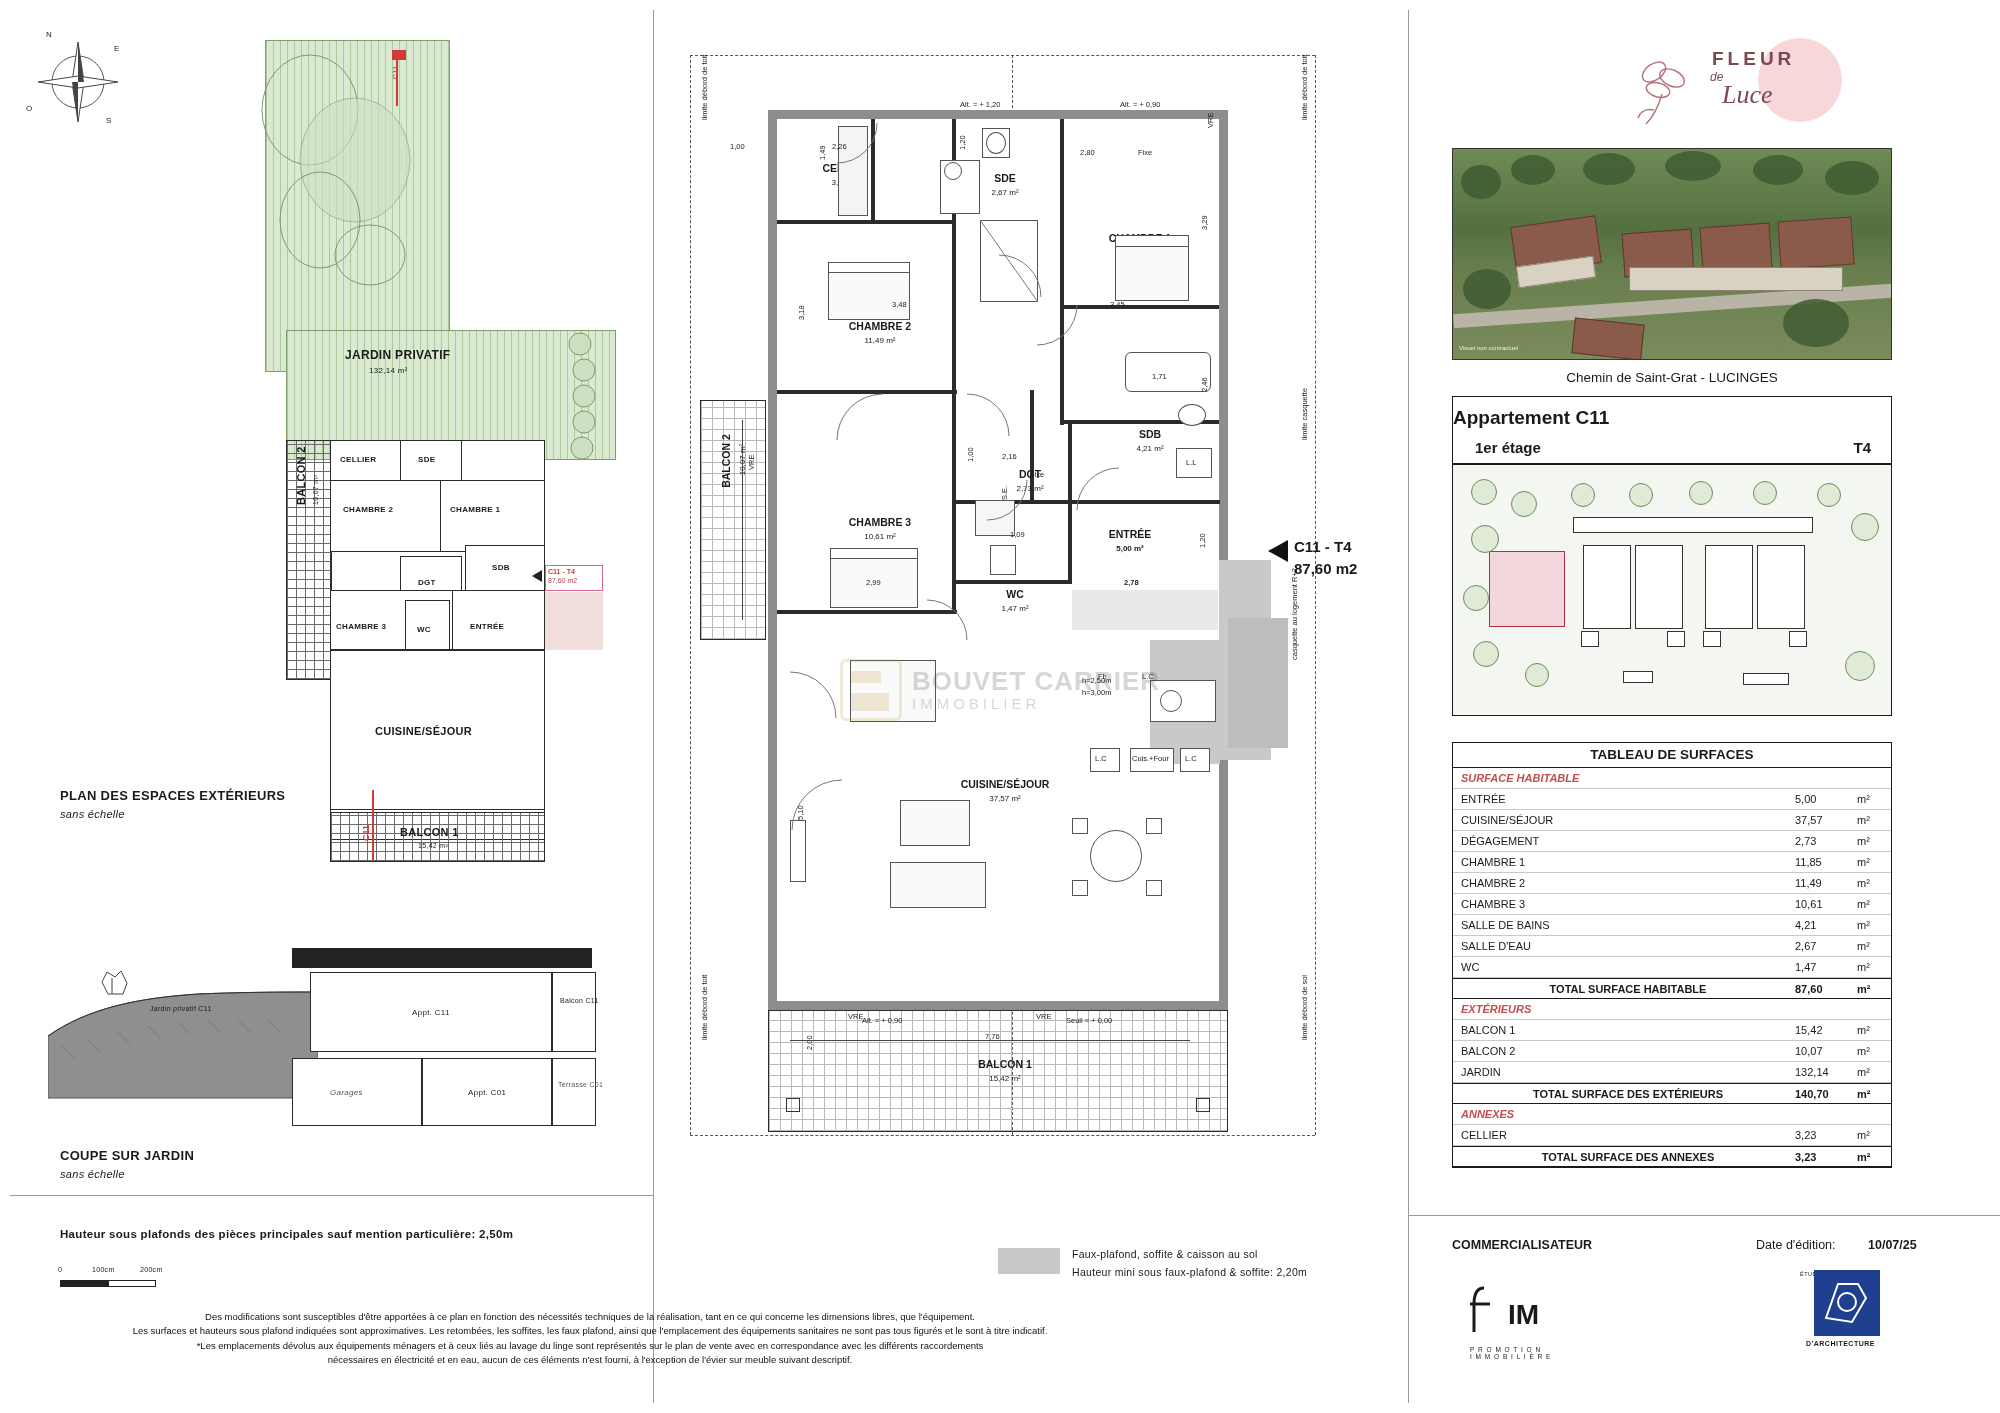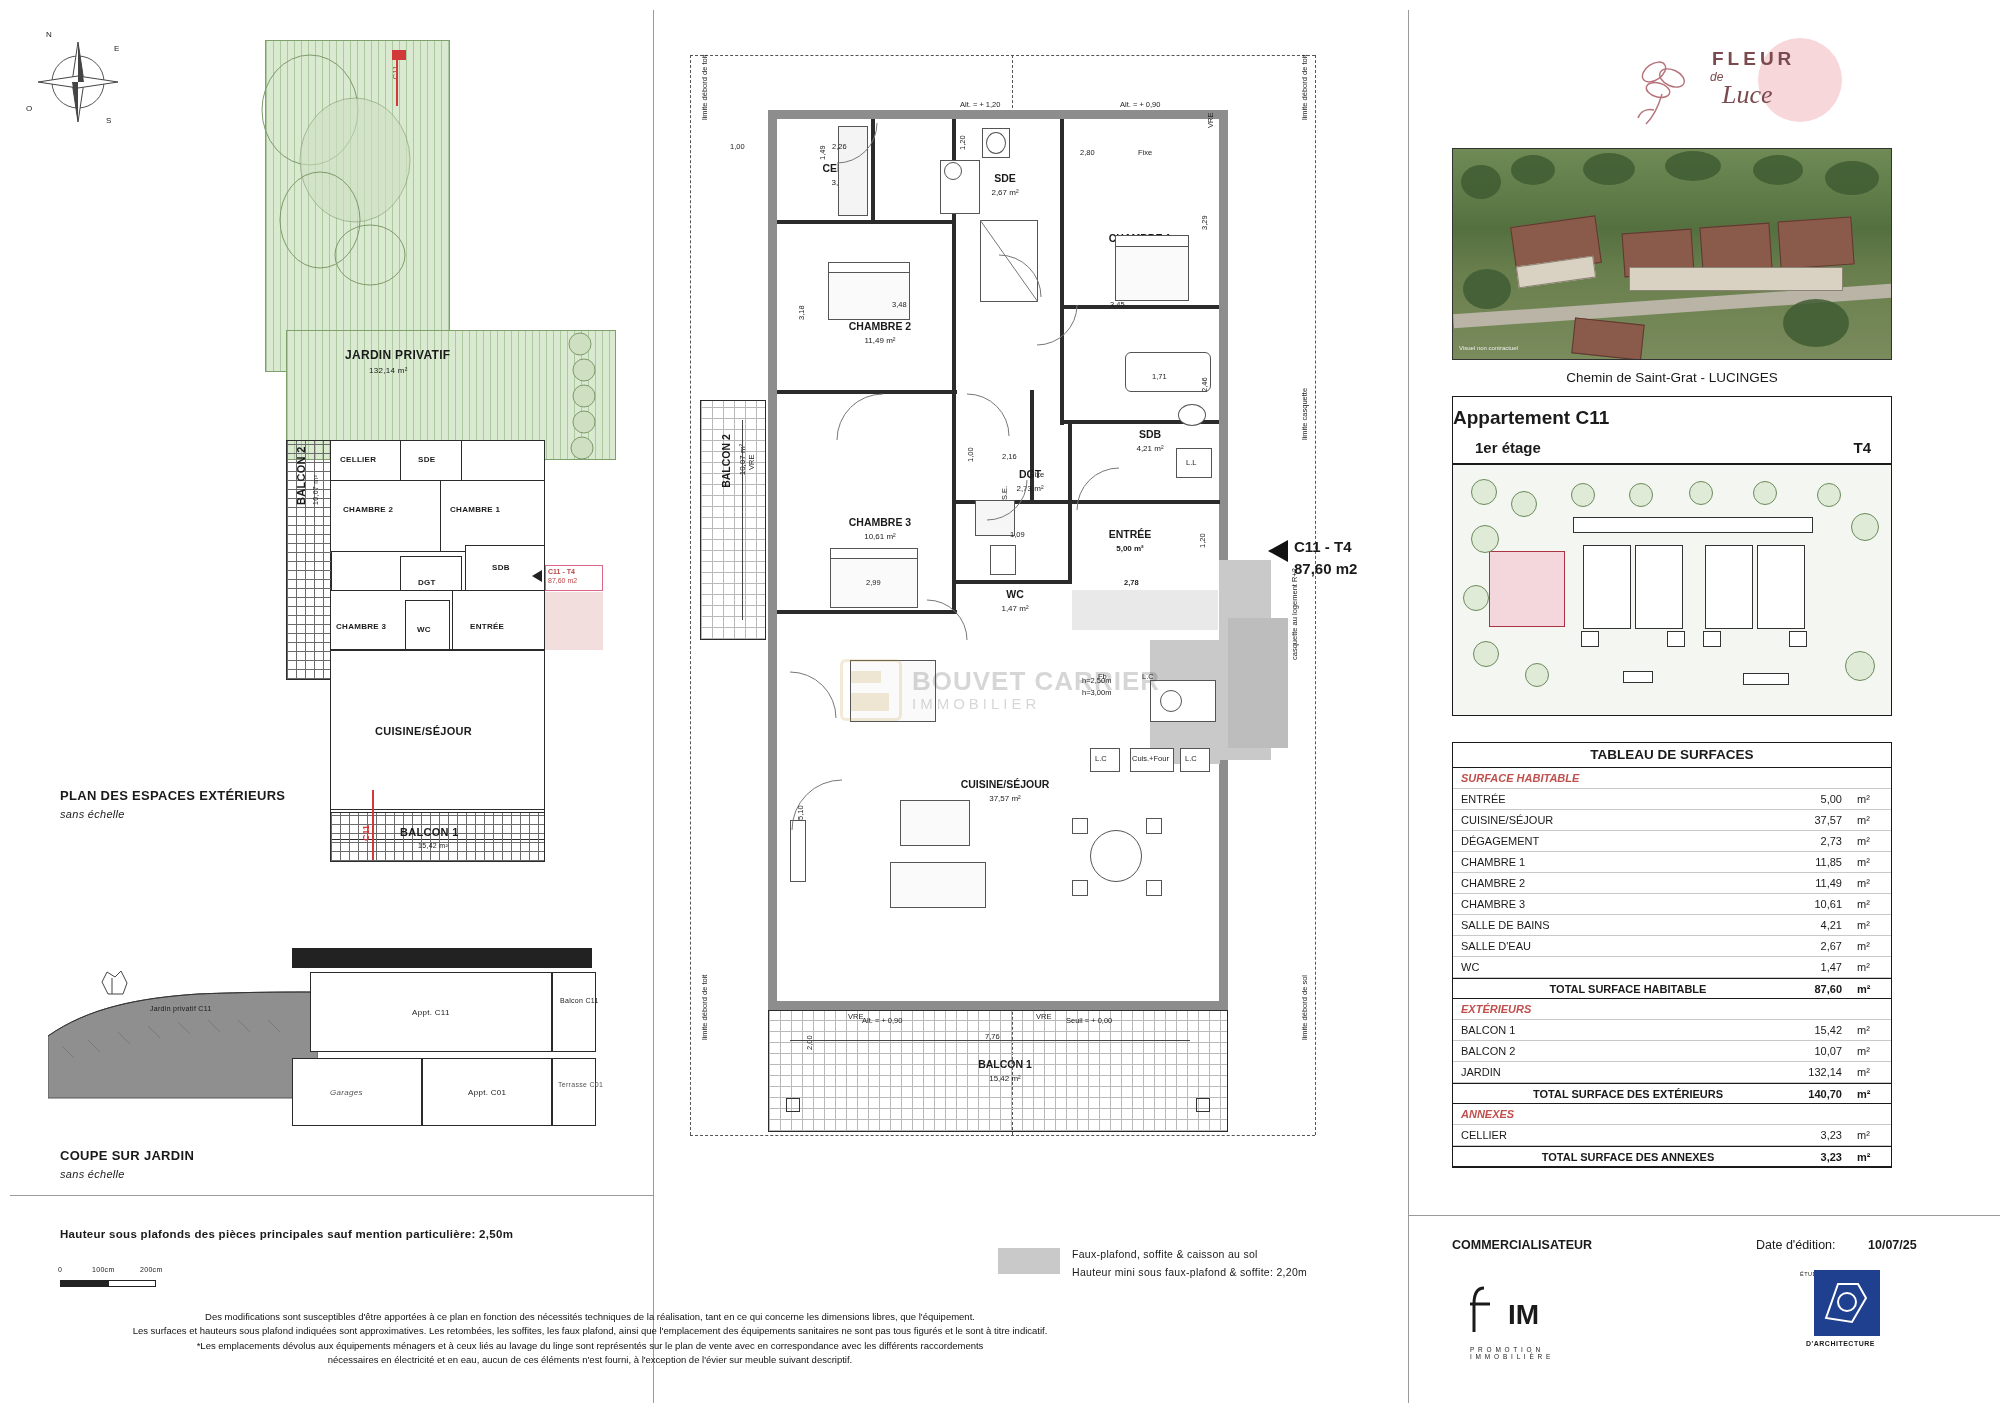--- a/index.html
+++ b/index.html
@@ -108,21 +108,21 @@
   .sp-block{ position:absolute; border:1.2px solid #333; background:#fff; }
   .sp-high{ position:absolute; border:1.2px solid #a34; background:#f3d7dc; }
   .sp-tree{ position:absolute; border:1px solid #6c8a5c; border-radius:50%; background:#dfead7;}
 
   
   .tbl { position:absolute; left:1452px; top:742px; width:440px; border:1.3px solid #1a1a1a; }
   .tbl .title { text-align:center; font-weight:700; font-size:13.5px; padding:4px 0 5px; border-bottom:1.3px solid #1a1a1a; }
   .tr { display:flex; align-items:center; height:21px; border-bottom:1px solid #c9c9c9; font-size:11px; padding:0 8px; }
   .tr:last-child { border-bottom:none; }
   .tr .n { flex:1; }
-  .tr .v { width:62px; text-align:right; padding-right:15px; }
+  .tr .v { width:62px; text-align:left; padding-right:15px; }
   .tr .u { width:26px; text-align:left; }
   .tr.section { color:#c0504d; font-style:italic; font-weight:700; }
   .tr.total { font-weight:700; border-top:1.3px solid #1a1a1a; border-bottom:1.3px solid #1a1a1a; }
   .tr.total .n { text-align:center; }
   .fim-logo { position:absolute; left:1470px; top:1280px; width:92px; height:86px; }
   .arch-logo { position:absolute; left:1800px; top:1270px; width:92px; height:96px; }
 
   
   .legend-sq { position:absolute; width:62px; height:26px; background:#c9c9c9; }
 

